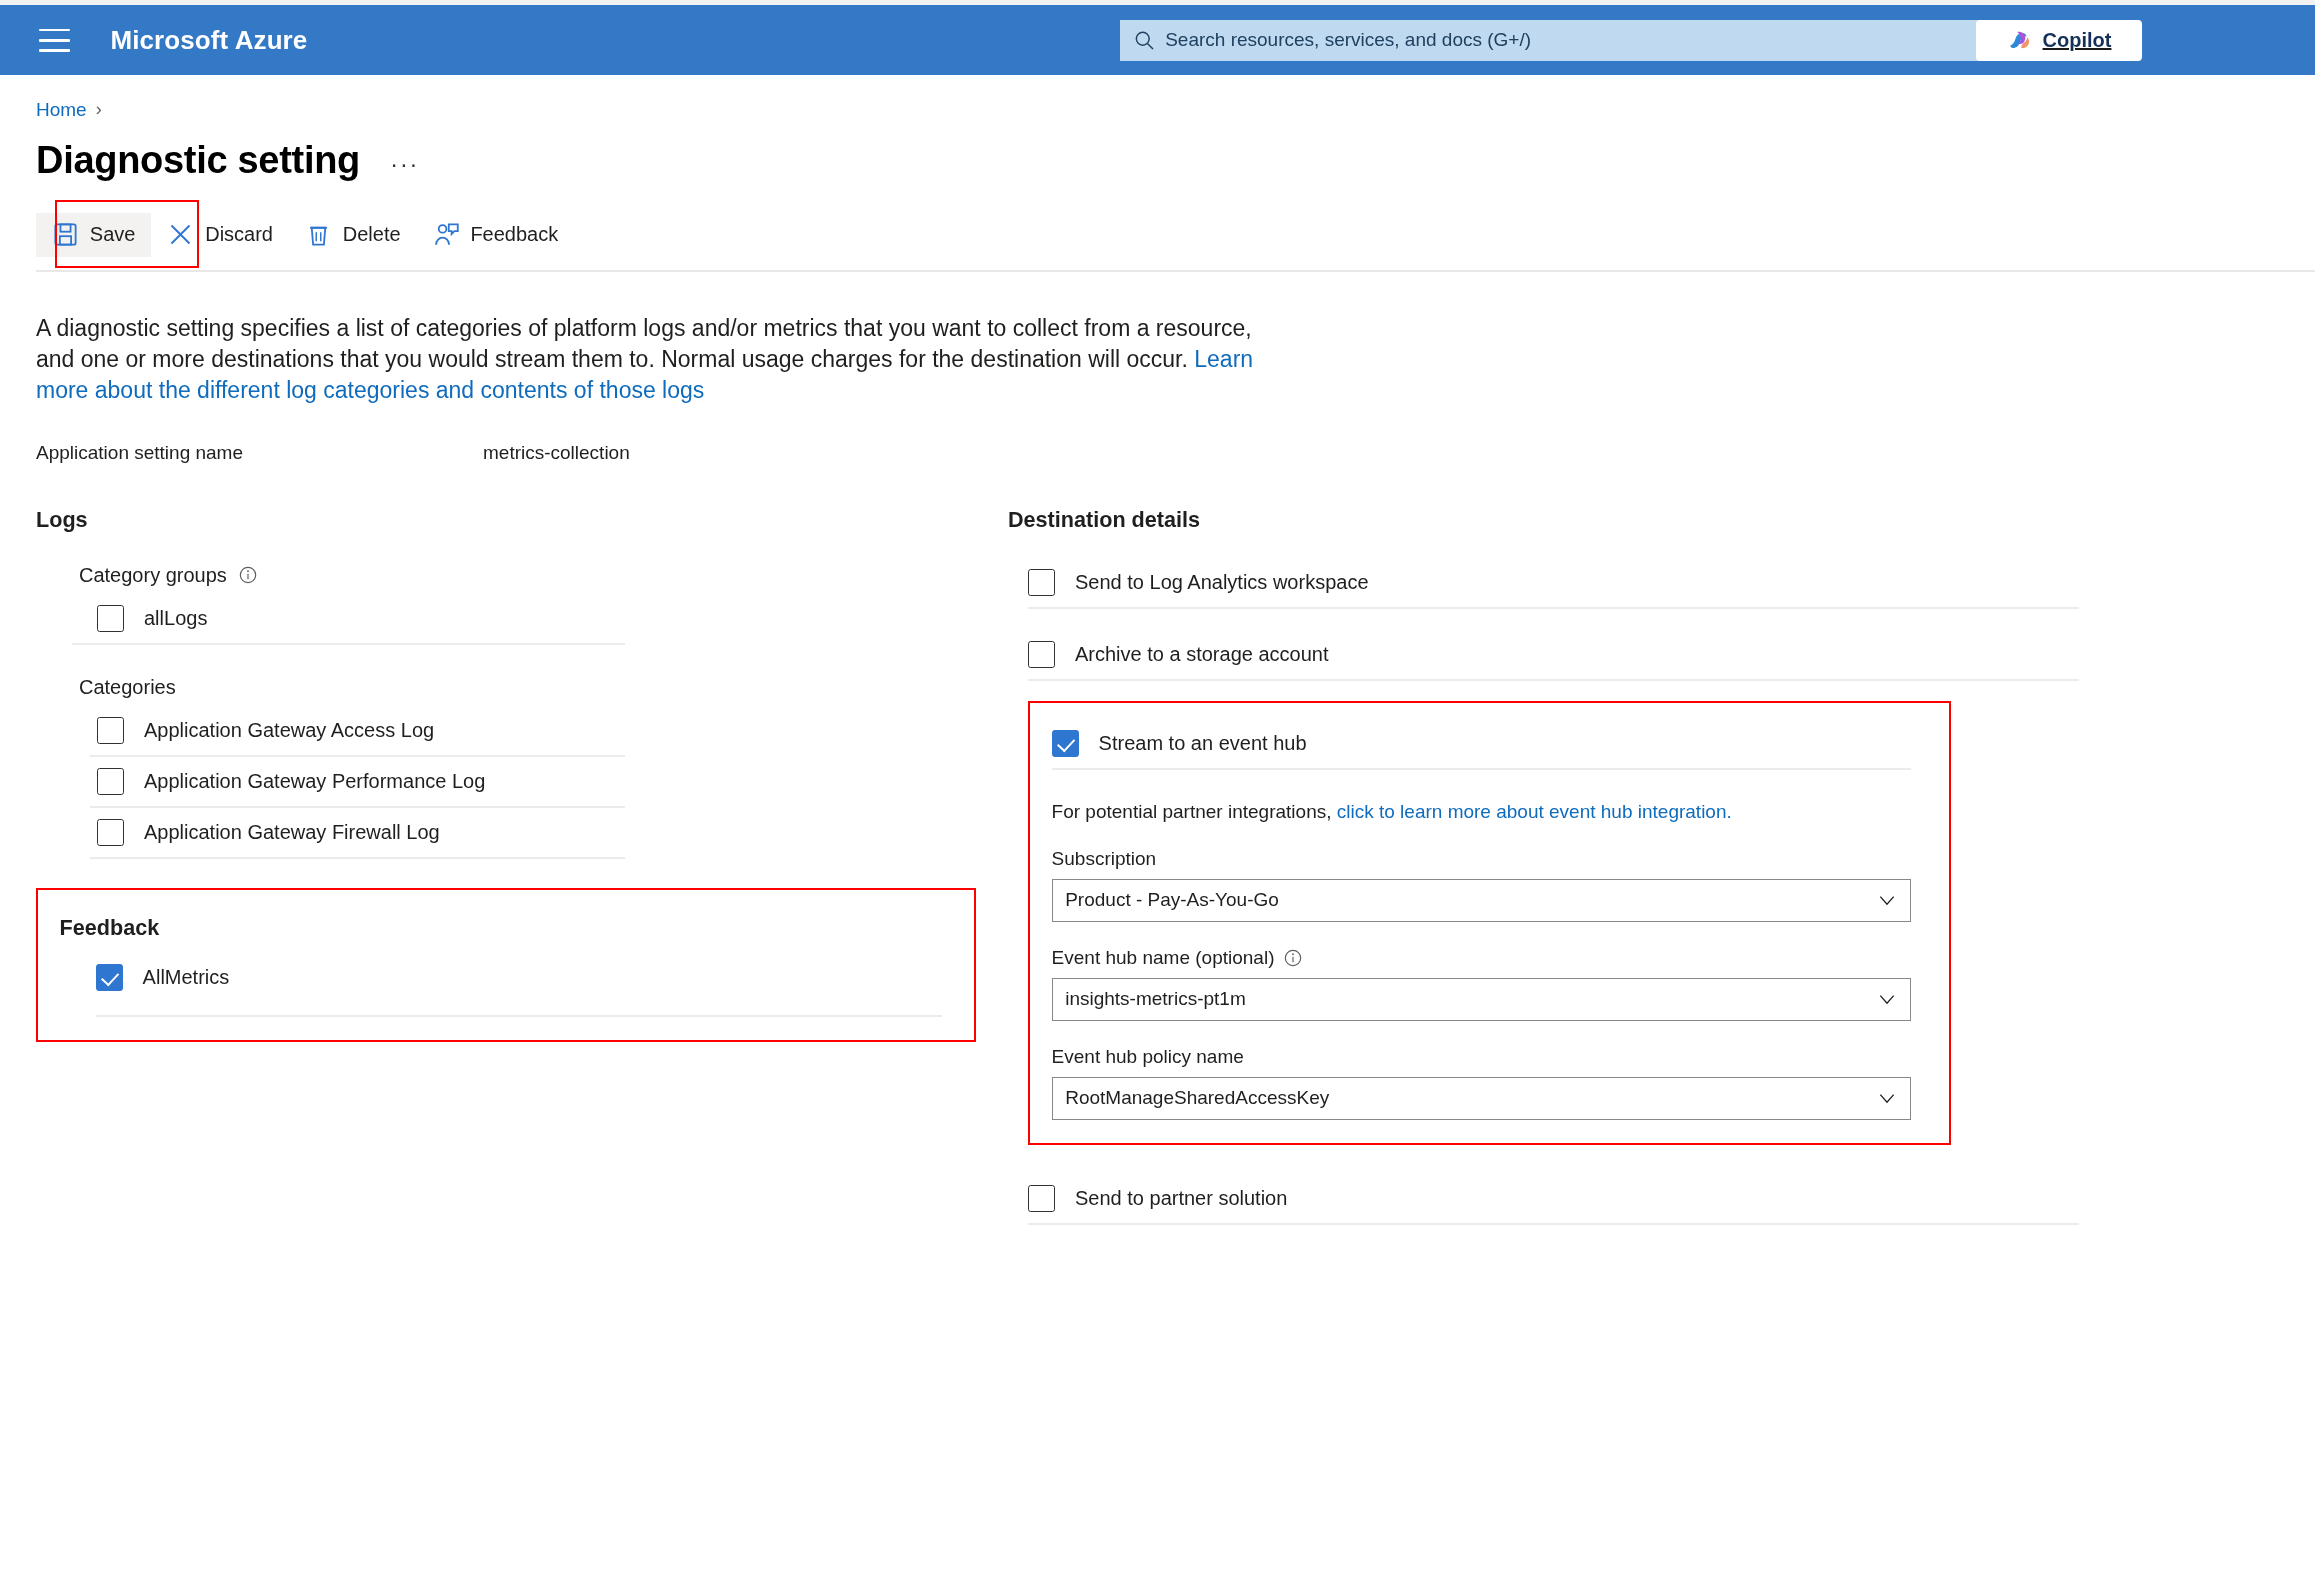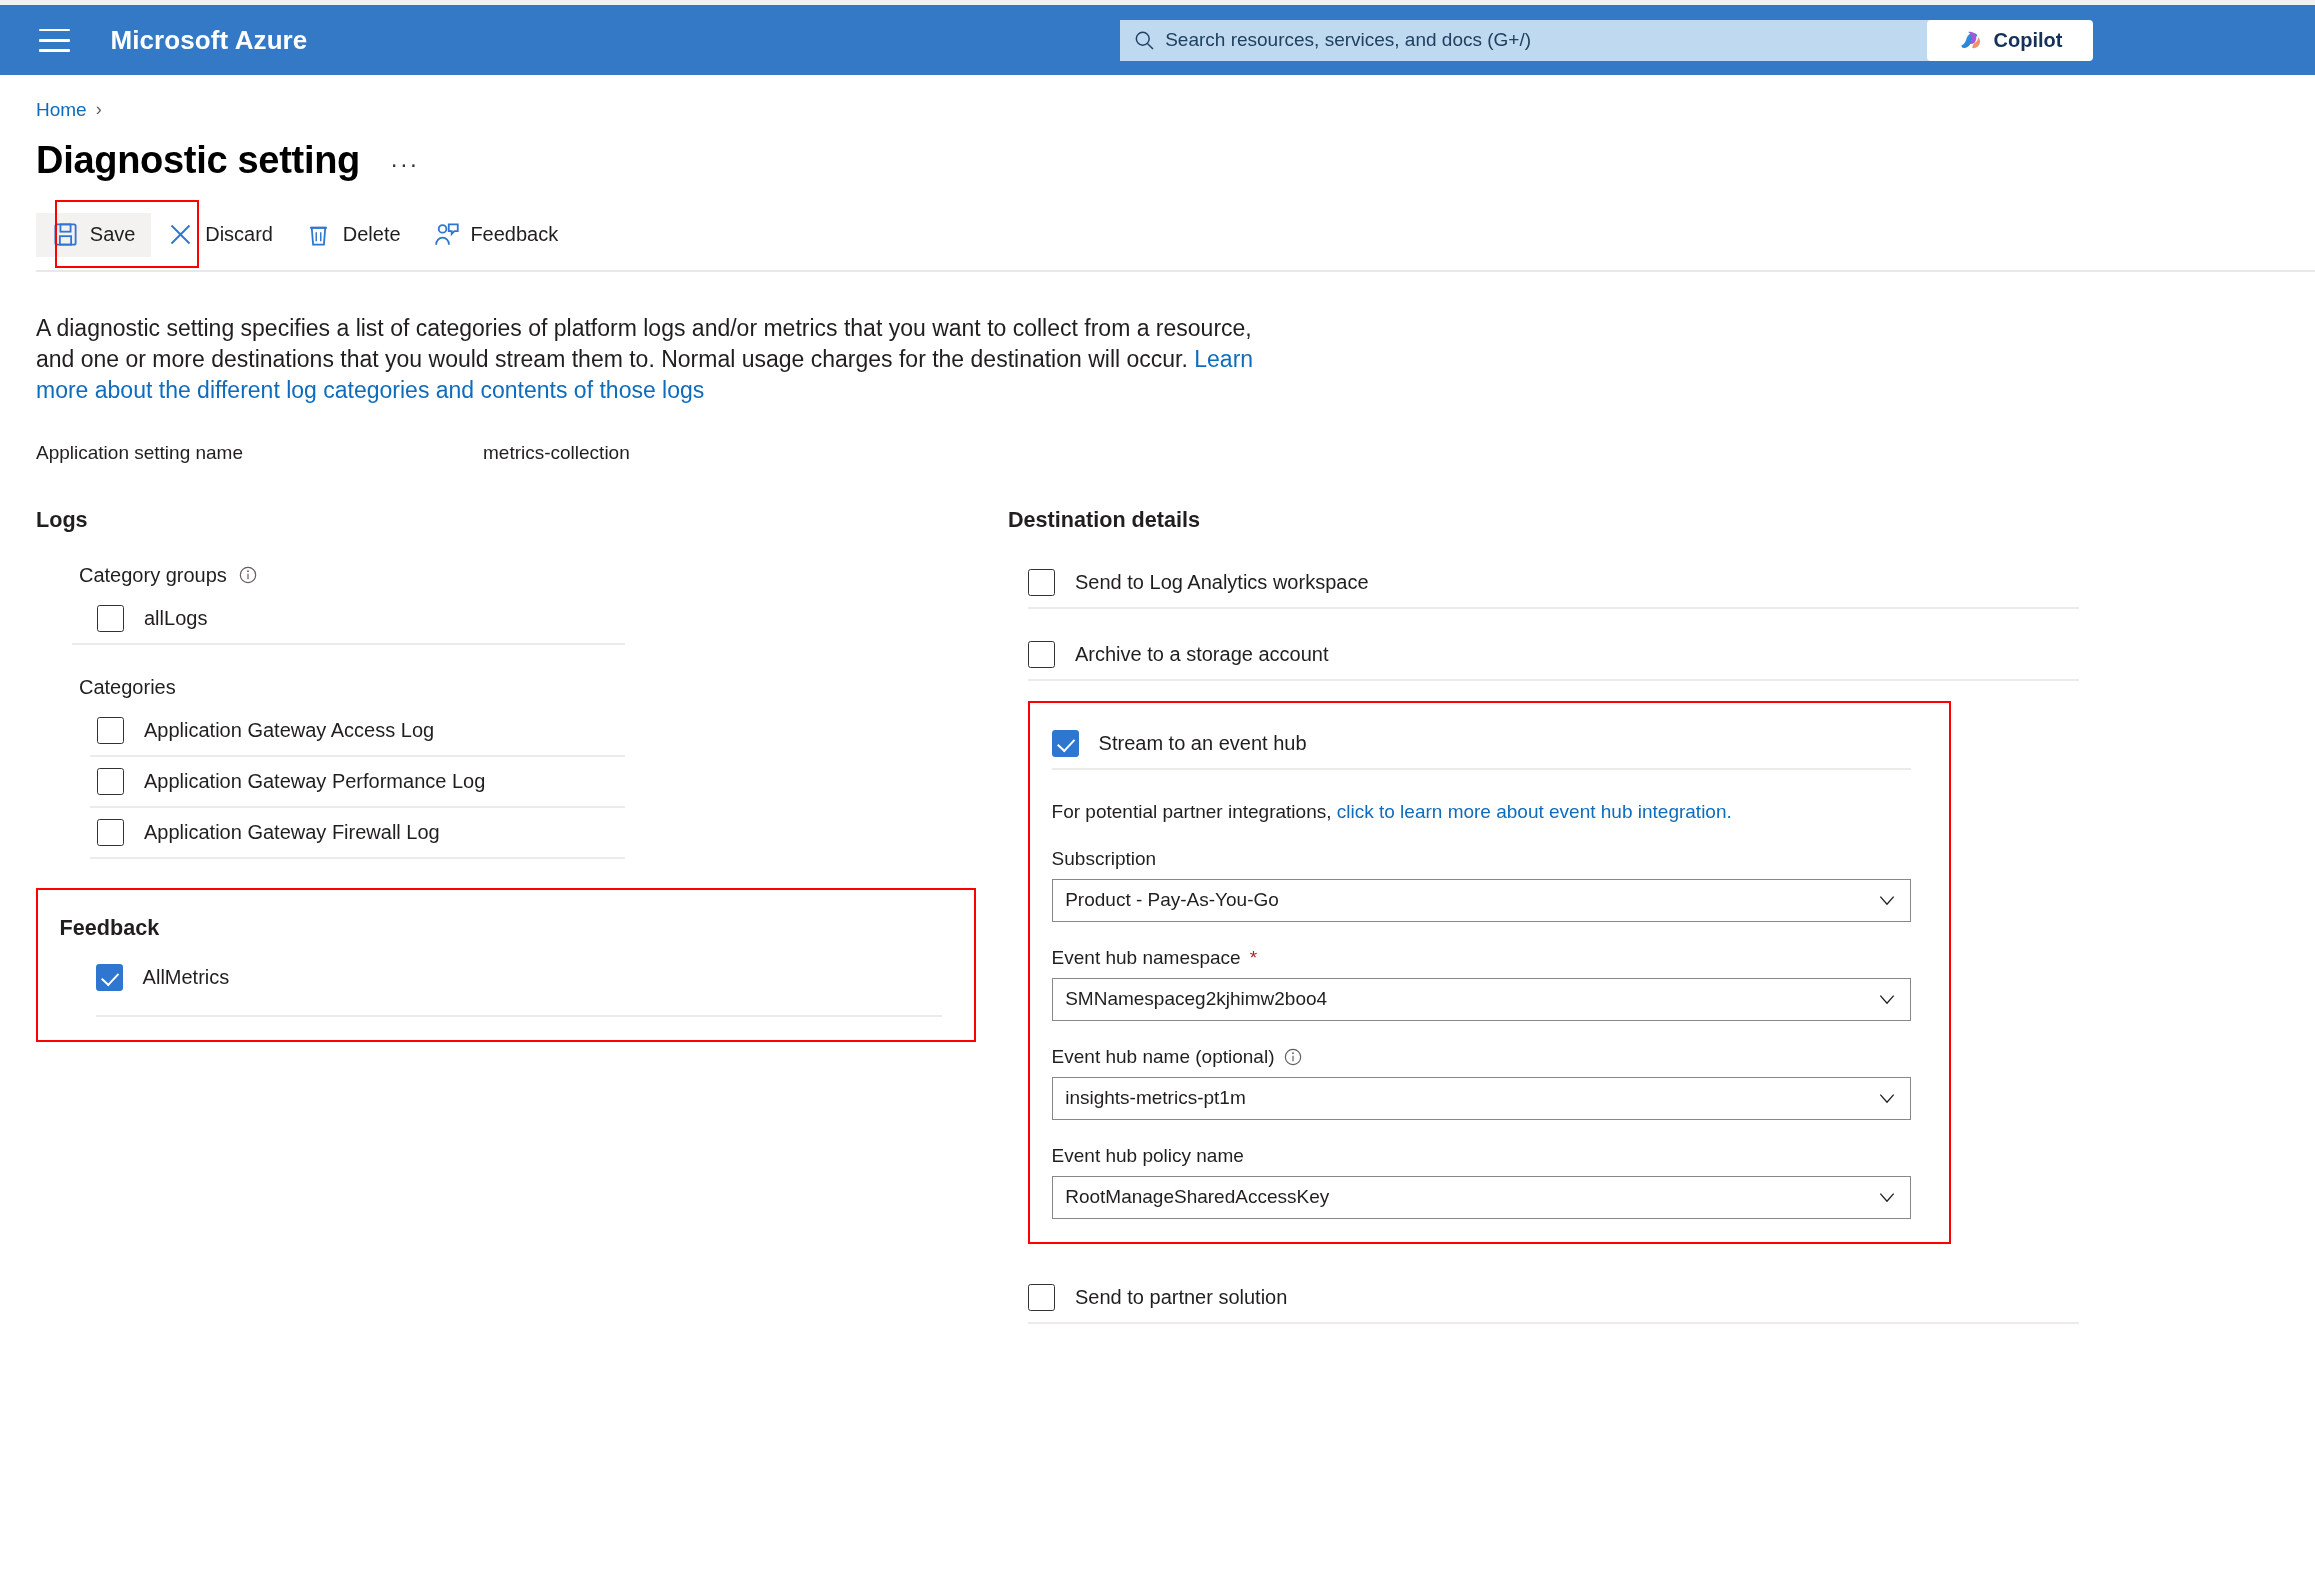--- a/index.html
+++ b/index.html
@@ -49,27 +49,28 @@
   .search-icon { width: 23.4px; height: 23.4px; flex: 0 0 23.4px; margin-right: 7.2px; }
   .search-input {
     border: 0; background: transparent; outline: none;
     font-family: "Liberation Sans", sans-serif;
     font-size: 19px; color: #1f3c63;
     width: 100%;
   }
   .search-input::placeholder { color: #20405f; opacity: 1; }
   .copilot-btn {
     position: absolute;
-    left: 1927px; top: 14.4px;
+    left: 1976px; top: 14.4px;
     width: 166px; height: 41px;
     background: #ffffff;
     border-radius: 4px;
     display: flex; align-items: center; justify-content: center;
     gap: 9px;
     cursor: pointer;
+    text-decoration: underline;
   }
   .copilot-label { font-size: 20px; font-weight: 600; color: #15315a; }
 
   
   .page { padding: 0 0 0 36px; position: relative; }
 
   .breadcrumb {
     display: flex; align-items: center; gap: 9px;
     margin-top: 23.4px;
     font-size: 19px;
@@ -436,32 +437,20 @@
             <span>Subscription</span>
           </div>
           <div class="select-box">
             <span>Product - Pay-As-You-Go</span>
             <svg class="chev" viewBox="0 0 24 24">
               <polyline points="4,8 12,17 20,8" fill="none" stroke="#201f1e" stroke-width="1.6"></polyline>
             </svg>
           </div>
         </div>
 
-        <div class="field">
-          <div class="field-label">
-            <span>Event hub namespace</span>
-            <span class="req-star">*</span>
-          </div>
-          <div class="select-box">
-            <span>SMNamespaceg2kjhimw2boo4</span>
-            <svg class="chev" viewBox="0 0 24 24">
-              <polyline points="4,8 12,17 20,8" fill="none" stroke="#201f1e" stroke-width="1.6"></polyline>
-            </svg>
-          </div>
-        </div>
 
         <div class="field">
           <div class="field-label">
             <span>Event hub name (optional)</span>
             <svg class="info-icon" viewBox="0 0 24 24">
               <circle cx="12" cy="12" r="9.2" fill="none" stroke="#605e5c" stroke-width="1.4"></circle>
               <circle cx="12" cy="7.4" r="1.1" fill="#605e5c"></circle>
               <line x1="12" y1="10.4" x2="12" y2="17" stroke="#605e5c" stroke-width="1.4"></line>
             </svg>
           </div>

